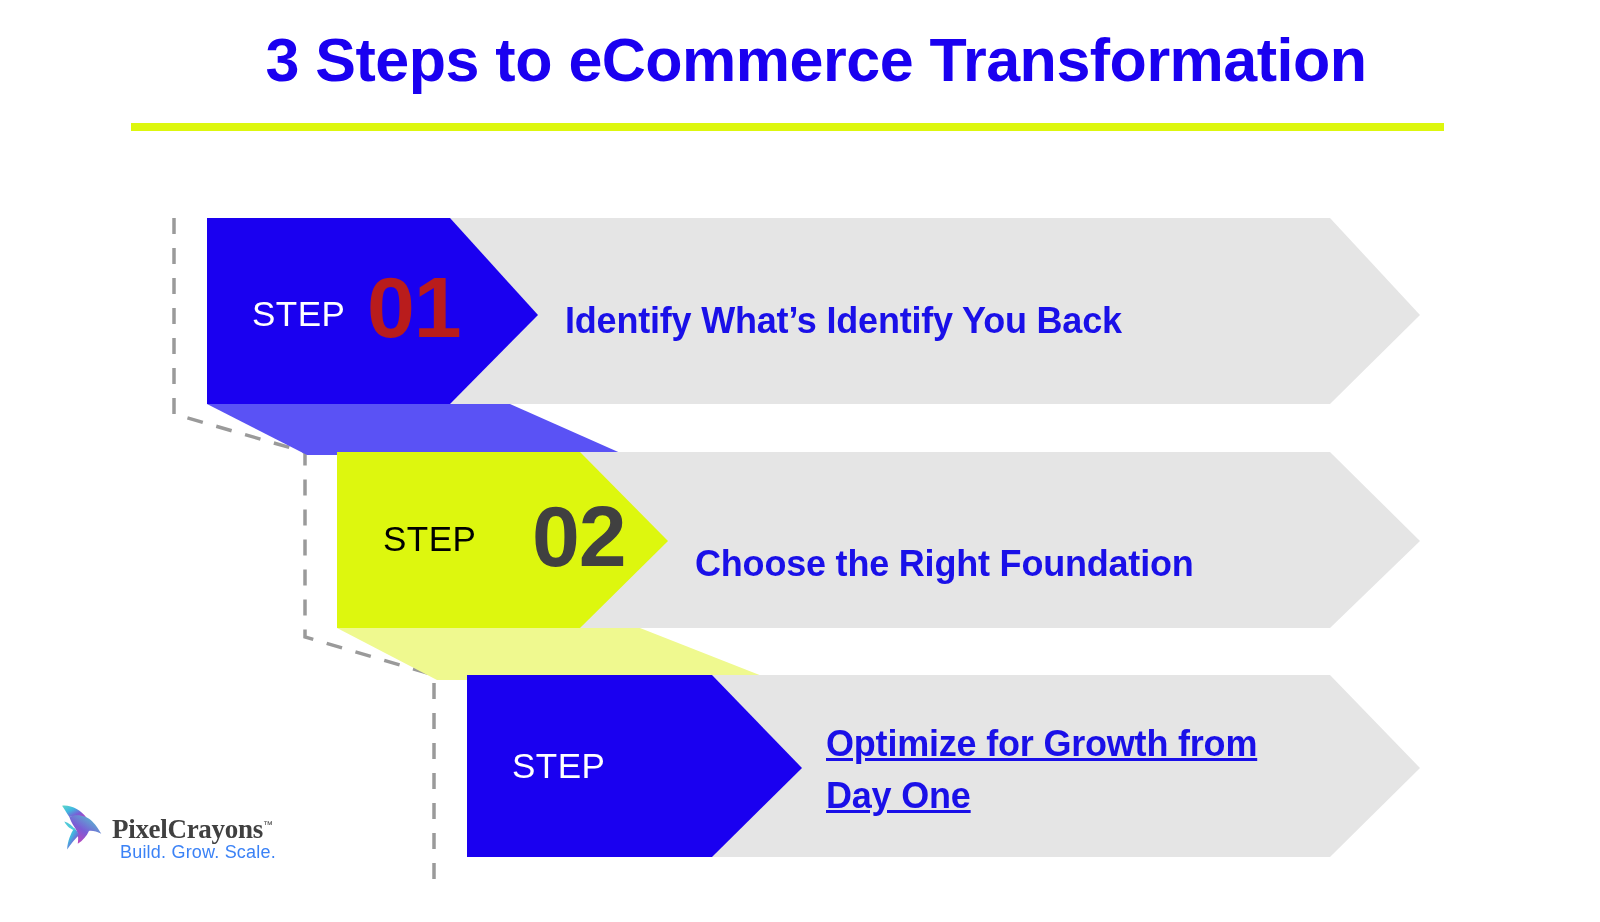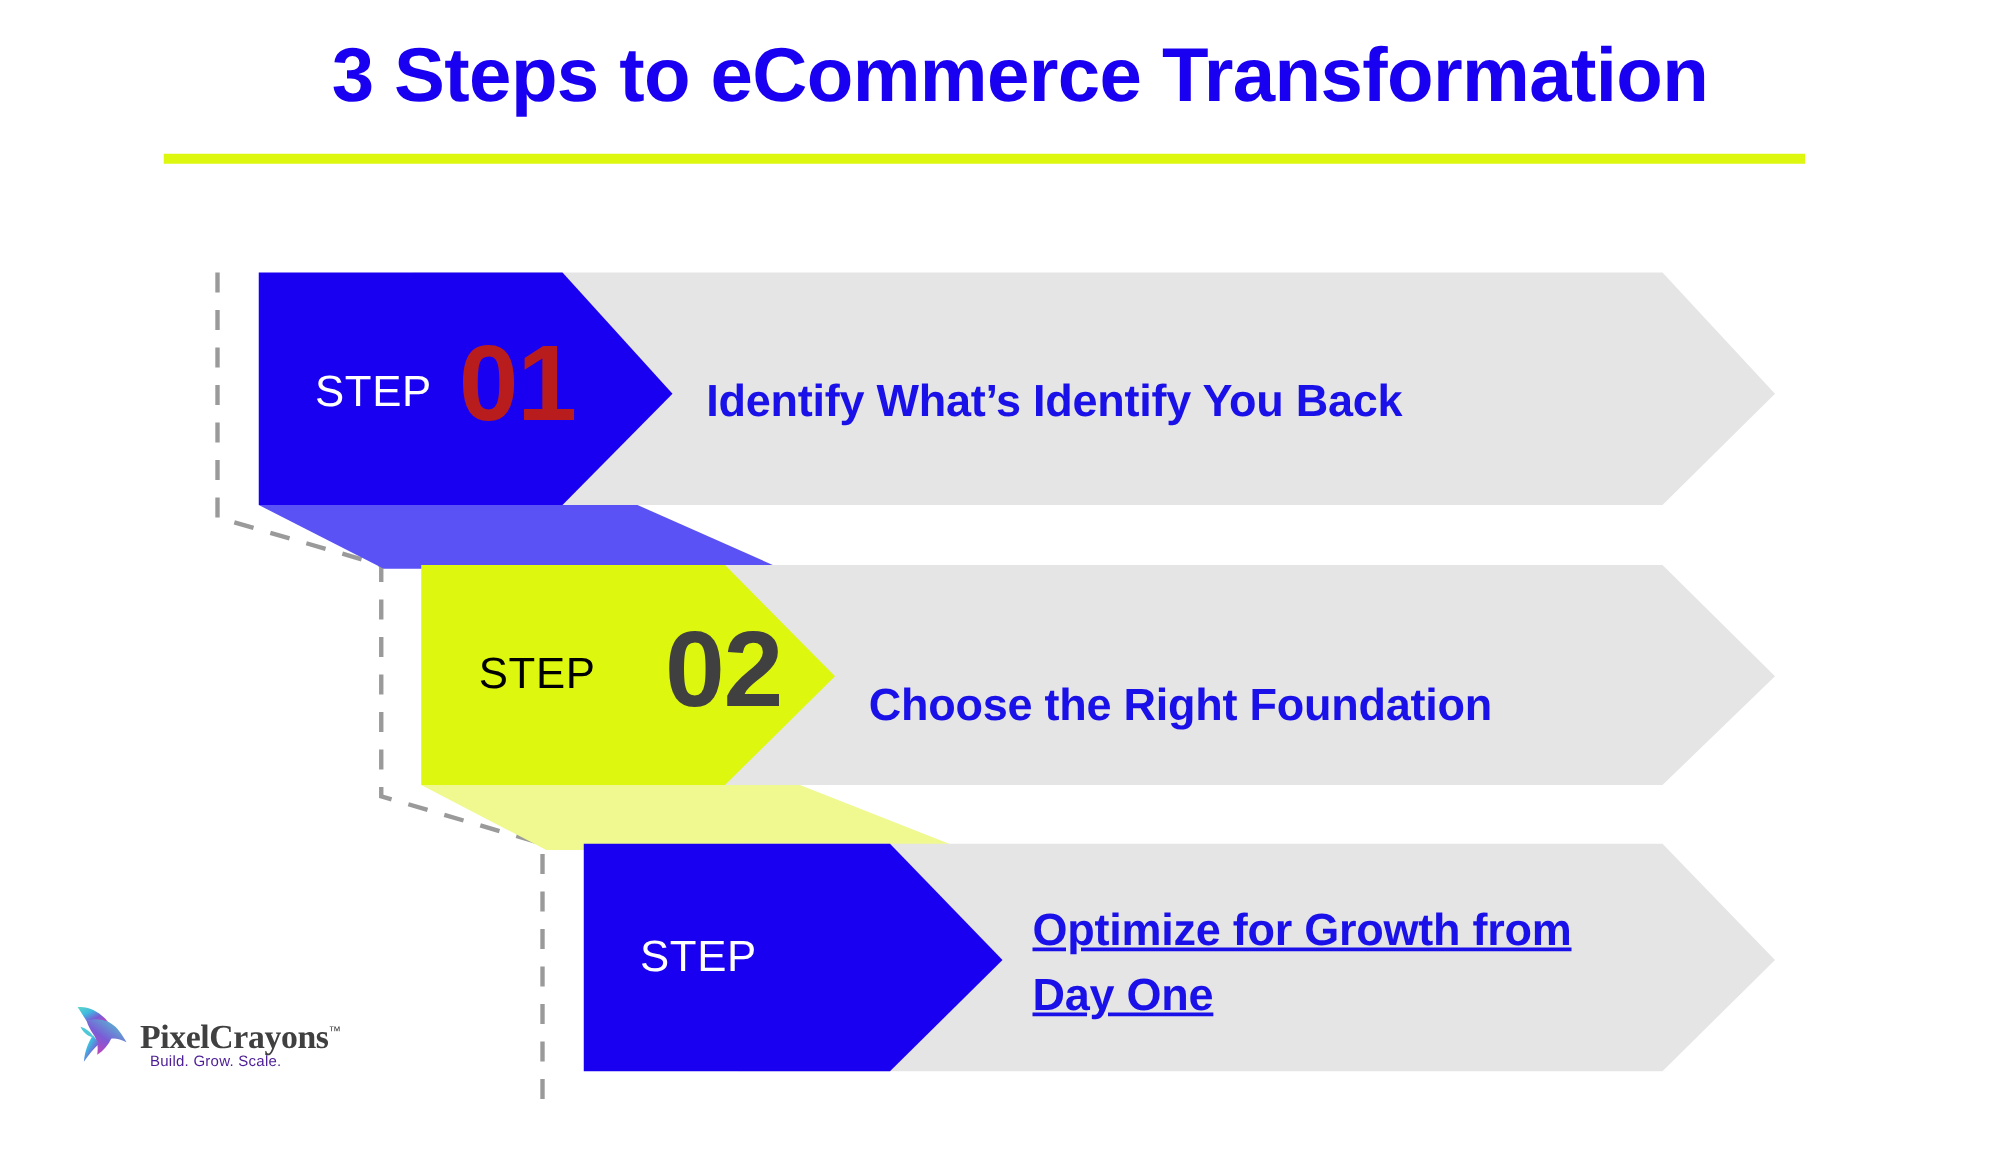--- a/index.html
+++ b/index.html
@@ -125,22 +125,22 @@
     font-family: "Liberation Sans", sans-serif;
     font-size: 10px;
     vertical-align: super;
     font-weight: normal;
   }
   #logo-tagline {
     position: absolute;
     left: 68px;
     top: 44px;
     font-family: "Liberation Sans", sans-serif;
-    font-size: 12px;
-    color: #4c1d95;
+    font-size: 18px;
+    color: #3b82f6;
     letter-spacing: 0.2px;
     white-space: nowrap;
   }
 </style>
 </head>
 <body>
 
 <div id="title-block">
   <h1 id="page-title">3 Steps to eCommerce Transformation</h1>
 </div>

